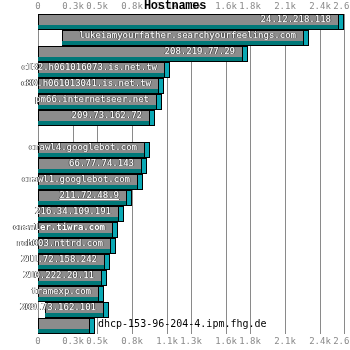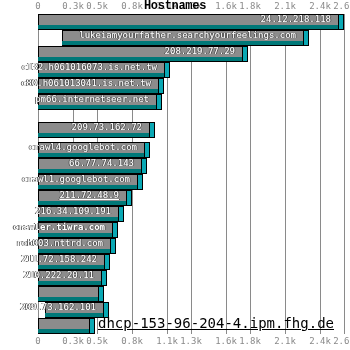--- a/index.html
+++ b/index.html
@@ -147,26 +147,25 @@
     font-family: "DejaVu Sans Mono", "Liberation Mono", monospace;
     z-index: 3;
     text-shadow: 1px 0 0 #555, -1px 0 0 #555;
   }
 
   .bar-label-outside {
     position: absolute;
     top: 0px;
     height: 11px;
     line-height: 11px;
-    font-size: 14px;
+    font-size: 10px;
     color: #000000;
     white-space: nowrap;
     font-family: "DejaVu Sans Mono", "Liberation Mono", monospace;
     z-index: 3;
-    text-decoration: underline;
   }
 </style>
 </head>
 <body>
 
 <div id="chart-root">
 
   <div class="axis-labels" id="axis-top">
       <div class="tick-label" style="left: 0px;">0</div>
       <div class="tick-label" style="left: 35px;">0.3k</div>
@@ -239,21 +238,21 @@
           <div class="bar-label-inside" style="right: 193px;">c80.h061013041.is.net.tw</div>
         </div>
         <div class="bar-row" style="top: 80px; width: 306px;">
           <div class="bar-shape" style="width: 119px;">
             <div class="bar-face" style="width: 119px;"></div>
             <div class="bar-shadow" style="width: 119px;"></div>
             <div class="bar-cap" style="left: 118px;"></div>
           </div>
           <div class="bar-label-inside" style="right: 195px;">pm66.internetseer.net</div>
         </div>
-        <div class="bar-row" style="top: 108px; width: 306px;">
+        <div class="bar-row" style="top: 96px; width: 306px;">
           <div class="bar-shape" style="width: 112px;">
             <div class="bar-face" style="width: 112px;"></div>
             <div class="bar-shadow" style="width: 112px;"></div>
             <div class="bar-cap" style="left: 111px;"></div>
           </div>
           <div class="bar-label-inside" style="right: 202px;">209.73.162.72</div>
         </div>
         <div class="bar-row" style="top: 128px; width: 306px;">
           <div class="bar-shape" style="width: 107px;">
             <div class="bar-face" style="width: 107px;"></div>
@@ -325,20 +324,21 @@
             <div class="bar-cap" style="left: 63px;"></div>
           </div>
           <div class="bar-label-inside" style="right: 250px;">210.222.20.11</div>
         </div>
         <div class="bar-row" style="top: 272px; width: 306px;">
           <div class="bar-shape" style="width: 61px;">
             <div class="bar-face" style="width: 61px;"></div>
             <div class="bar-shadow" style="width: 61px;"></div>
             <div class="bar-cap" style="left: 60px;"></div>
           </div>
+          <div class="bar-label-inside" style="right: 253px;">tramexp.com</div>
         </div>
         <div class="bar-row" style="top: 288px; width: 306px; margin-left: 7px;">
           <div class="bar-shape" style="width: 59px;">
             <div class="bar-face" style="width: 59px;"></div>
             <div class="bar-shadow" style="width: 59px;"></div>
             <div class="bar-cap" style="left: 58px;"></div>
           </div>
           <div class="bar-label-inside" style="right: 255px;">209.73.162.101</div>
         </div>
         <div class="bar-row" style="top: 304px; width: 306px;">

